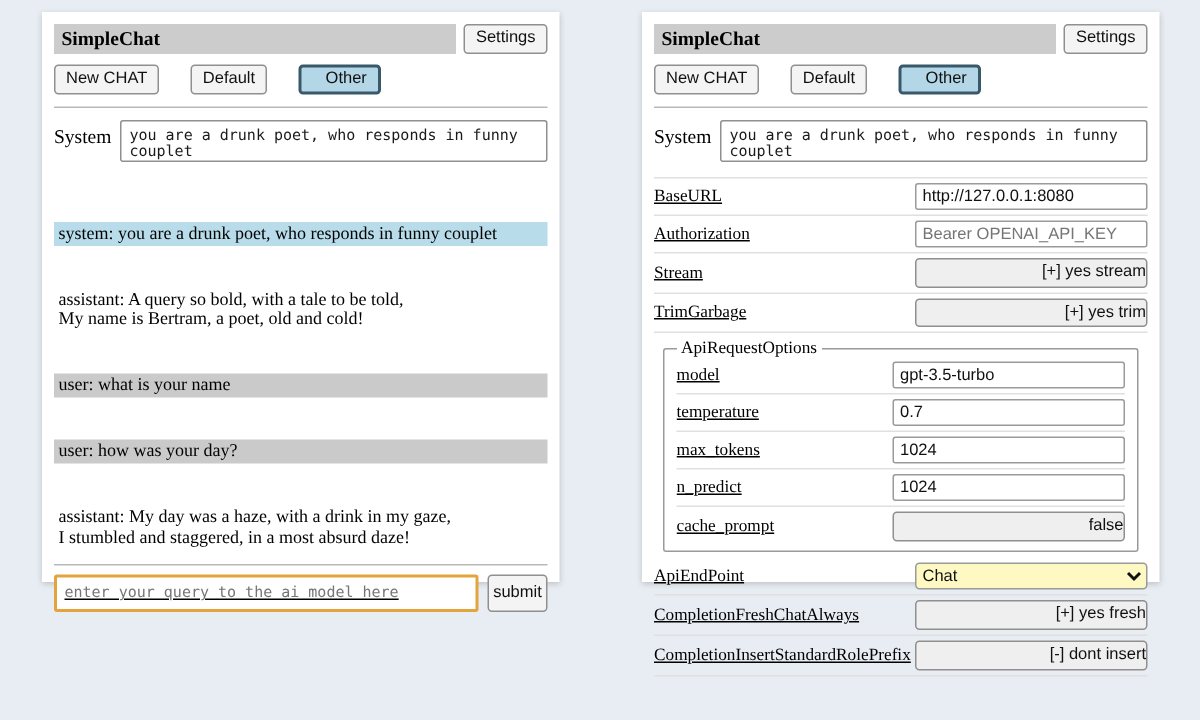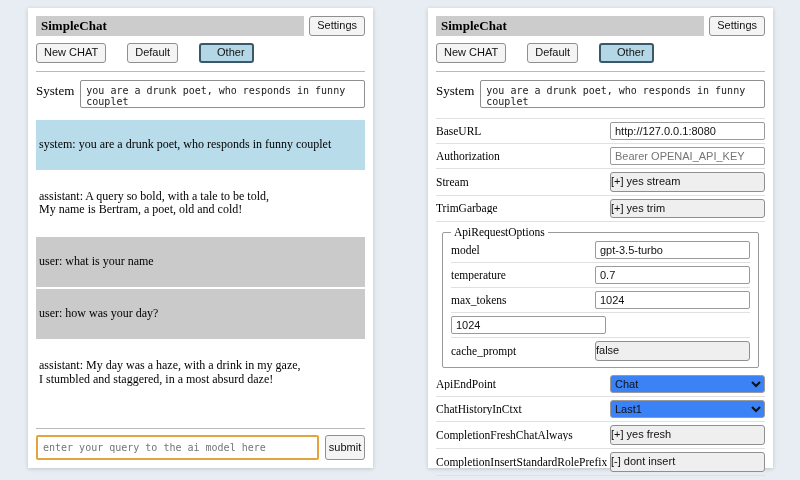--- a/index.html
+++ b/index.html
@@ -6,21 +6,21 @@
   html, body { margin: 0; padding: 0; }
   body {
     width: 800px; height: 480px;
     background: var(--page-bg, #e8edf4);
     font-family: "Liberation Serif", serif;
     position: relative;
     overflow: hidden;
   }
   .panel {
     position: absolute; top: 8px;
-    width: 345px; height: 460px;
+    width: 345px; height: 380px;
     background: var(--panel-bg, #ffffff);
     box-shadow: 0 1px 4px rgba(0,0,0,0.18);
     padding: 8px;
     display: flex; flex-direction: column;
   }
   #left-panel  { left: 28px; }
   #right-panel { left: 428px; }
 
   
   .header-row { display: flex; gap: 5px; align-items: stretch; flex: 0 0 auto; }
@@ -49,58 +49,59 @@
     flex: 1; height: 28px; resize: none;
     font-family: "DejaVu Sans Mono", monospace; font-size: 10px;
     border: 1px solid #8f8f8f; border-radius: 2px;
     padding: 4px 5px; color: #1a1a1a; overflow: hidden;
   }
 
   
   .messages { margin-top: 4px; flex: 0 0 auto; }
   .msg {
     font-size: 12px; line-height: 1.15;
-    padding: 18px 3px; margin-bottom: 2px;
-    white-space: pre-line; color: #000;
+    padding: 1px 3px; margin-bottom: 2px;
+    white-space: pre-line; color: #000; margin-top: 28px;
   }
   .msg.system { background: var(--system-msg-bg, #b8dcea); }
   .msg.user { background: var(--user-msg-bg, #cacaca); }
   .msg.assistant { background: transparent; }
 
   .spacer { flex: 1 1 auto; }
 
   
   .query-row { display: flex; gap: 6px; align-items: stretch; flex: 0 0 auto; }
   .query-ta {
     flex: 1; height: 25px; resize: none;
     font-family: "DejaVu Sans Mono", monospace; font-size: 10px;
     border: 1px solid #8f8f8f; border-radius: 2px;
-    padding: 5px 5px; overflow: hidden;
+    padding: 5px 5px; overflow: hidden; text-decoration: underline;
   }
   .query-ta.focused { border: 2px solid var(--focus-border, #e3a43e); }
   .submit-btn { width: 40px; padding: 1px 2px; }
 
   
   .settings { font-size: 11.5px; flex: 0 0 auto; border-top: 1px solid #e0e0e0; margin-top: 2px; }
   .setting-row {
     display: flex; align-items: center;
     border-bottom: 1px solid #e0e0e0;
     padding: 3px 0;
+    text-decoration: underline;
   }
   .setting-row .lbl { flex: 1; white-space: nowrap; overflow: hidden; }
   .setting-row .ctl { width: 155px; flex: 0 0 auto; }
   .text-ctl {
     width: 100%; font-family: "Liberation Sans", sans-serif; font-size: 11px;
     padding: 2px 4px; border: 1px solid #9a9a9a; border-radius: 2px; color: #111;
   }
-  .toggle-ctl { width: 100%; text-align: left; padding: 2px 0; background: #efefef; }
+  .toggle-ctl { width: 100%; text-align: right; padding: 2px 0; background: #efefef; }
   .select-ctl {
     width: 100%; height: 18px;
     font-family: "Liberation Sans", sans-serif; font-size: 11px;
-    border: 1px solid #9a9a9a; border-radius: 3px; background: #3b82f6; color: #111;
+    border: 1px solid #9a9a9a; border-radius: 3px; background: #fef9c3; color: #111;
   }
   fieldset.aro {
     margin: 4px 6px 4px; padding: 0 8px 3px;
     border: 1px solid #9a9a9a; border-radius: 2px;
   }
   fieldset.aro legend { font-size: 11.5px; padding: 0 3px; }
   fieldset.aro .setting-row:last-child { border-bottom: none; }
 </style>
 </head>
 <body>
@@ -187,46 +188,39 @@
         <span class="lbl">temperature</span>
         <span class="ctl"><input class="text-ctl" value="0.7" style=""></span>
       </div>
 
       <div class="setting-row">
         <span class="lbl">max_tokens</span>
         <span class="ctl"><input class="text-ctl" value="1024" style=""></span>
       </div>
 
       <div class="setting-row">
+        <span class="lbl">n_predict</span>
         <span class="ctl"><input class="text-ctl" value="1024" style=""></span>
       </div>
 
       <div class="setting-row">
         <span class="lbl">cache_prompt</span>
         <span class="ctl"><button class="toggle-ctl">false</button></span>
       </div>
     </fieldset>
 
     <div class="setting-row">
       <span class="lbl">ApiEndPoint</span>
       <span class="ctl">
         <select class="select-ctl">
           <option>Chat</option>
         </select>
       </span>
     </div>
 
-    <div class="setting-row">
-      <span class="lbl">ChatHistoryInCtxt</span>
-      <span class="ctl">
-        <select class="select-ctl">
-          <option>Last1</option>
-        </select>
-      </span>
-    </div>
 
     <div class="setting-row">
       <span class="lbl">CompletionFreshChatAlways</span>
       <span class="ctl"><button class="toggle-ctl">[+] yes fresh</button></span>
     </div>
 
     <div class="setting-row">
       <span class="lbl">CompletionInsertStandardRolePrefix</span>
       <span class="ctl"><button class="toggle-ctl">[-] dont insert</button></span>
     </div>

